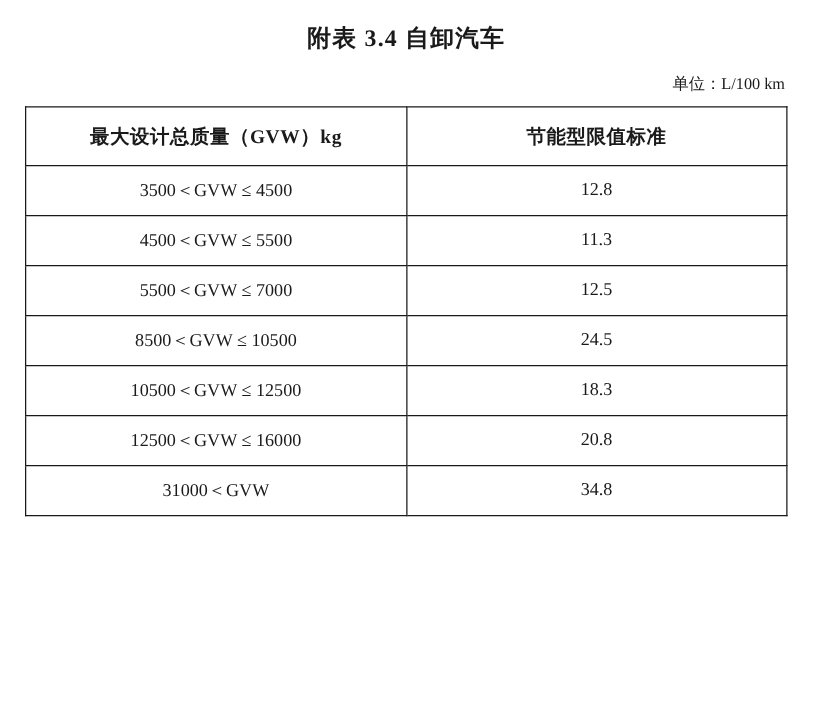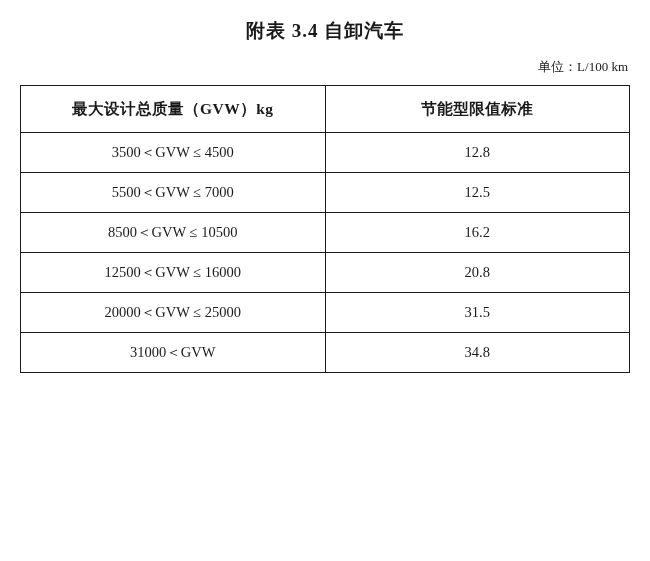--- a/index.html
+++ b/index.html
@@ -88,34 +88,38 @@
           <th>最大设计总质量（GVW）kg</th>
           <th>节能型限值标准</th>
         </tr>
       </thead>
       <tbody>
         <tr>
           <td>3500＜GVW ≤ 4500</td>
           <td>12.8</td>
         </tr>
         <tr>
+          <td>4500＜GVW ≤ 5500</td>
+          <td>11.3</td>
+        </tr>
+        <tr>
           <td>5500＜GVW ≤ 7000</td>
           <td>12.5</td>
         </tr>
         <tr>
           <td>8500＜GVW ≤ 10500</td>
-          <td>16.2</td>
+          <td>24.5</td>
+        </tr>
+        <tr>
+          <td>10500＜GVW ≤ 12500</td>
+          <td>18.3</td>
         </tr>
         <tr>
           <td>12500＜GVW ≤ 16000</td>
           <td>20.8</td>
-        </tr>
-        <tr>
-          <td>20000＜GVW ≤ 25000</td>
-          <td>31.5</td>
         </tr>
         <tr>
           <td>31000＜GVW</td>
           <td>34.8</td>
         </tr>
       </tbody>
     </table>
   </div>
 
 </div>

